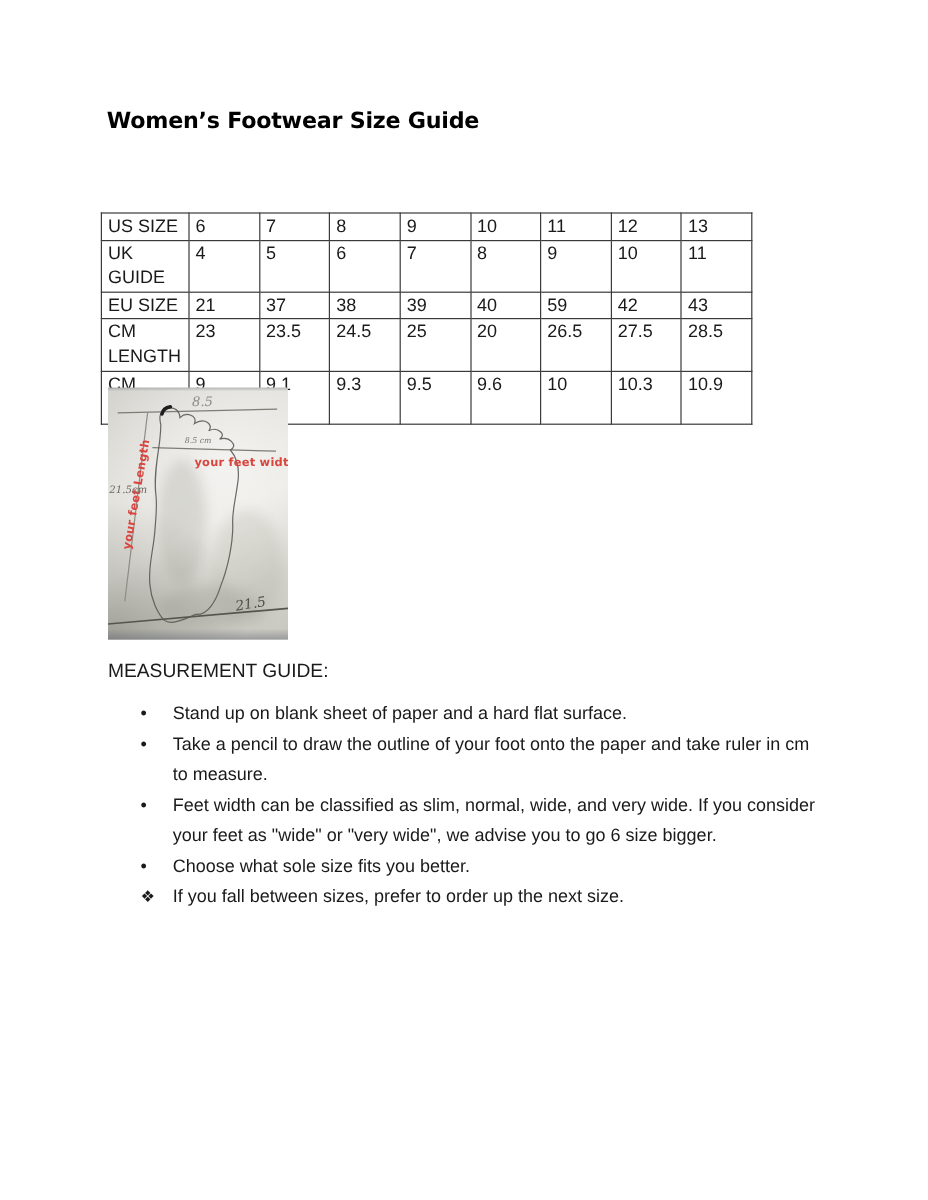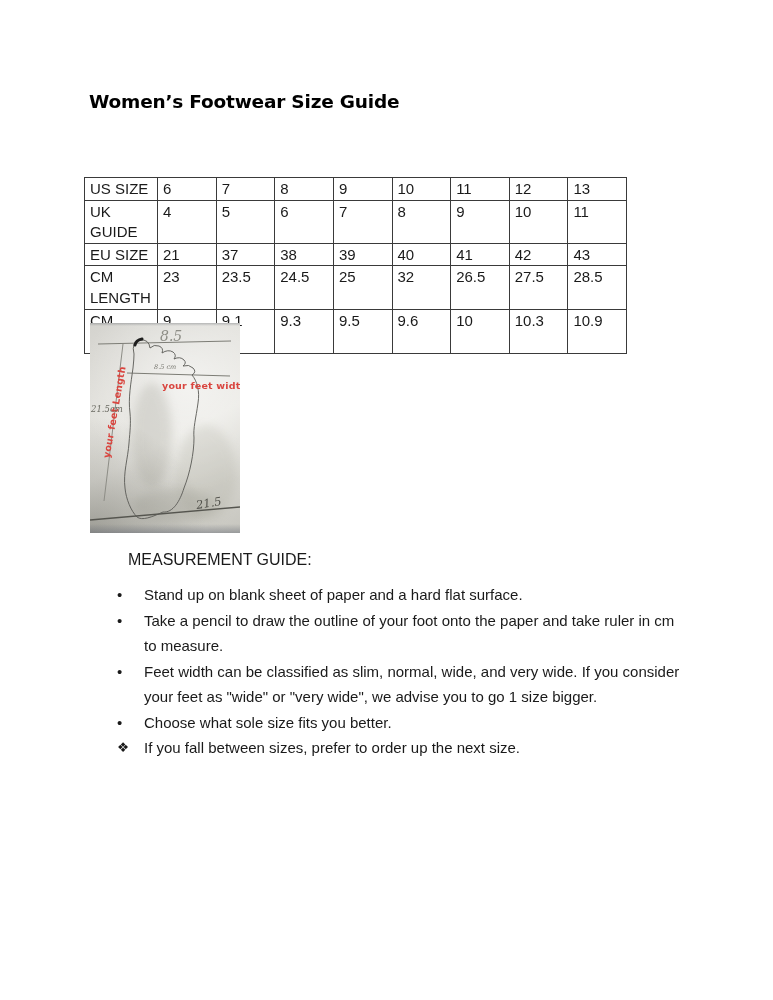--- a/index.html
+++ b/index.html
@@ -37,36 +37,36 @@
       linear-gradient(to bottom, rgba(70,75,85,0.30) 0px, rgba(70,75,85,0) 3px),
       radial-gradient(circle at 0% 100%, rgba(55,55,45,0.38), rgba(55,55,45,0) 45%),
       radial-gradient(circle at 65% 30%, rgba(255,255,255,0.55), rgba(255,255,255,0) 60%),
       linear-gradient(152deg,#d4d3ce 0%,#e1e0db 28%,#e9e8e3 55%,#d7d6d0 78%,#c6c5be 100%);
   }
   .foot-photo svg{position:absolute;left:0;top:0;}
   .foot-photo span{position:absolute;white-space:nowrap;}
   .hw{
     font-family:"DejaVu Serif",serif;font-style:italic;
   }
-  .hw.top{left:70px;top:5px;font-size:14px;color:#8d8d86;}
+  .hw.top{left:70px;top:5px;font-size:11px;color:#8d8d86;}
   .hw.widthcm{left:64px;top:40px;font-size:6.5px;color:#77776f;}
   .hw.lengthcm{left:1px;top:81px;font-size:8.5px;color:#6d6d65;}
   .hw.bottom{left:106px;top:173px;font-size:11.5px;color:#4f4f49;transform:rotate(-9deg);}
   .red-label{
     font-family:"DejaVu Sans",sans-serif;font-weight:bold;color:var(--label-red,#d9453f);
     font-size:9.5px;letter-spacing:.2px;
   }
   .red-label.width-label{left:40px;top:57px;padding-left:32px;}
   .red-label.length-label{
     left:-22px;top:84px;width:92px;text-align:center;
     transform:rotate(-80deg);
   }
   
   .guide-heading{
-    position:absolute;left:90px;top:551px;font-size:16px;color:#1a1a1a;margin-left:38px;
+    position:absolute;left:90px;top:551px;font-size:16px;color:#1a1a1a;
   }
   .guide-list{
     position:absolute;left:90px;top:582px;width:620px;
     list-style:none;margin:0;padding:0;font-size:15px;line-height:25.5px;
   }
   .guide-list li{display:flex;align-items:flex-start;}
   .guide-list .marker{
     width:54px;padding-left:27px;box-sizing:border-box;flex:0 0 54px;
   }
   .guide-list .marker.diamond{font-size:13.5px;}
@@ -103,31 +103,31 @@
           <td>10</td>
           <td>11</td>
         </tr>
         <tr class="short">
           <td class="label-cell">EU SIZE</td>
           <td>21</td>
           <td>37</td>
           <td>38</td>
           <td>39</td>
           <td>40</td>
-          <td>41</td>
+          <td>59</td>
           <td>42</td>
           <td>43</td>
         </tr>
         <tr class="tall">
           <td class="label-cell">CM LENGTH</td>
           <td>23</td>
           <td>23.5</td>
           <td>24.5</td>
           <td>25</td>
-          <td>32</td>
+          <td>20</td>
           <td>26.5</td>
           <td>27.5</td>
           <td>28.5</td>
         </tr>
         <tr class="tall">
           <td class="label-cell">CM WIDTH</td>
           <td>9</td>
           <td>9.1</td>
           <td>9.3</td>
           <td>9.5</td>
@@ -189,21 +189,21 @@
       <li>
         <span class="marker">•</span>
         <span class="btext">Stand up on blank sheet of paper and a hard flat surface.</span>
       </li>
       <li>
         <span class="marker">•</span>
         <span class="btext">Take a pencil to draw the outline of your foot onto the paper and take ruler in cm to measure.</span>
       </li>
       <li>
         <span class="marker">•</span>
-        <span class="btext">Feet width can be classified as slim, normal, wide, and very wide. If you consider your feet as "wide" or "very wide", we advise you to go 1 size bigger.</span>
+        <span class="btext">Feet width can be classified as slim, normal, wide, and very wide. If you consider your feet as "wide" or "very wide", we advise you to go 6 size bigger.</span>
       </li>
       <li>
         <span class="marker">•</span>
         <span class="btext">Choose what sole size fits you better.</span>
       </li>
       <li>
         <span class="marker diamond">❖</span>
         <span class="btext">If you fall between sizes, prefer to order up the next size.</span>
       </li>
     </ul>

